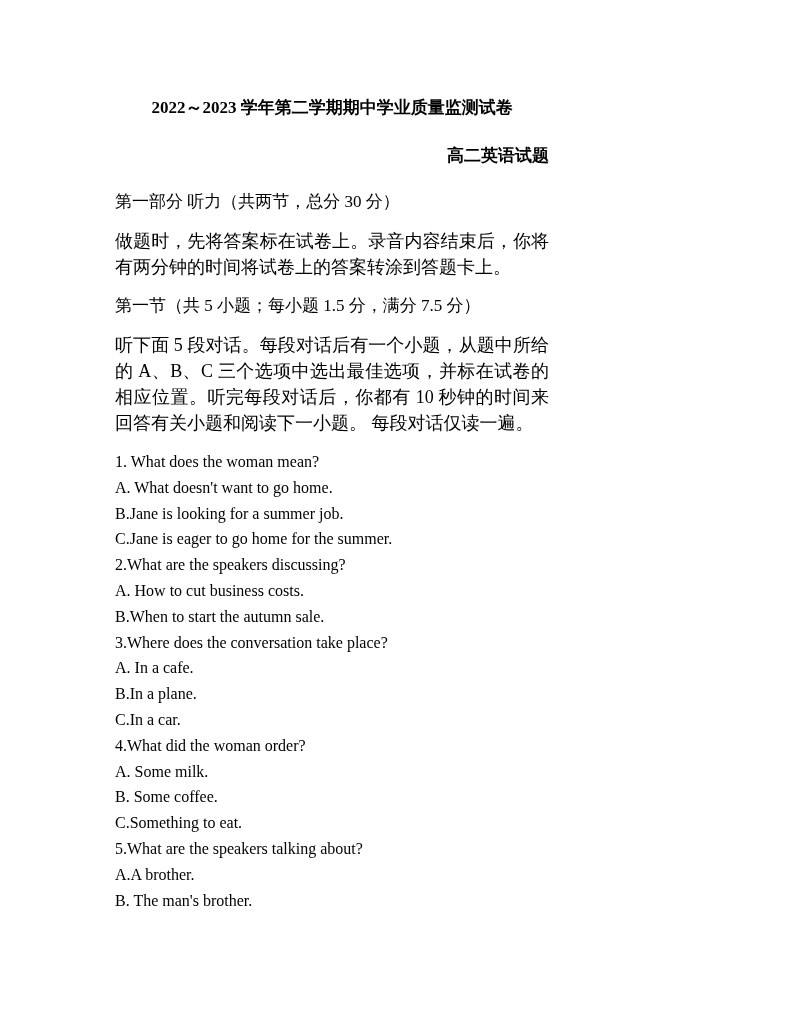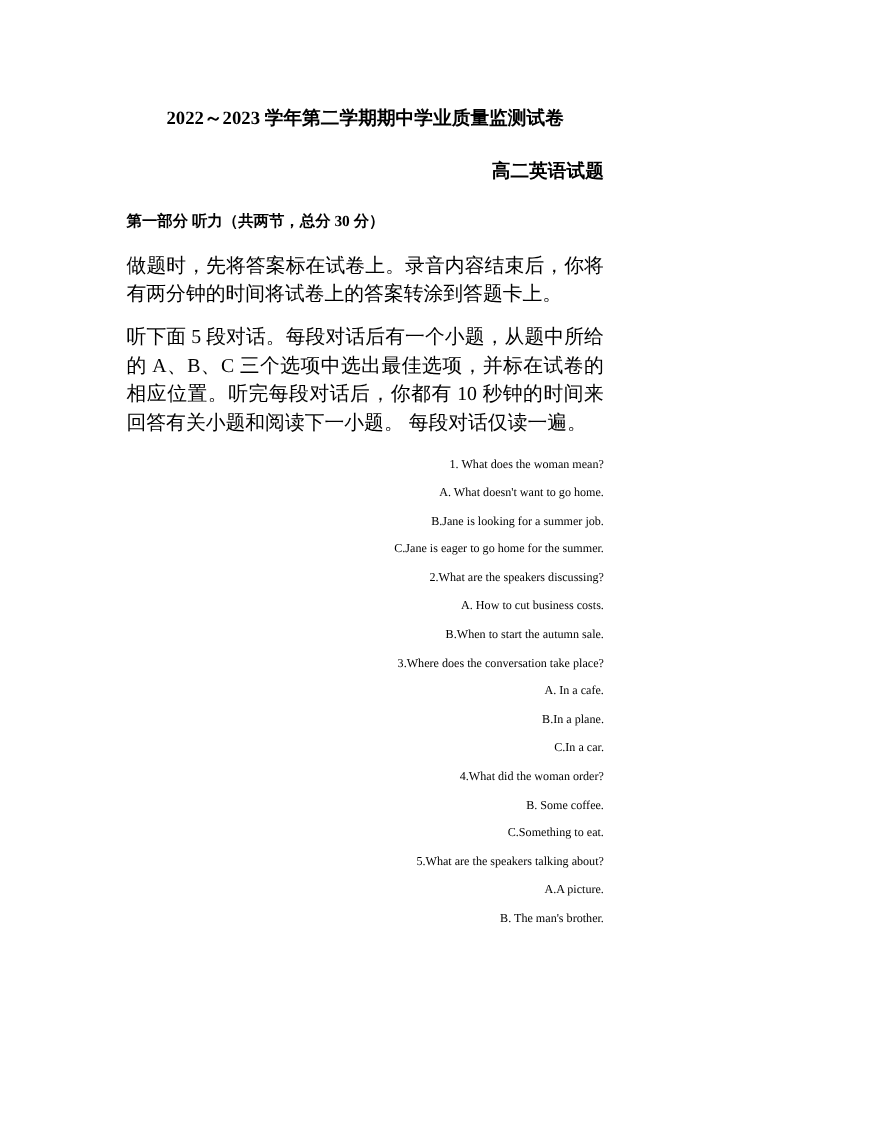--- a/index.html
+++ b/index.html
@@ -27,73 +27,73 @@
     margin: 0 0 26px 0;
   }
   .doc-subtitle {
     text-align: right;
     font-size: 17px;
     font-weight: bold;
     line-height: 22px;
     margin: 0 0 22px 0;
   }
   .zh-heading {
-    font-size: 14px;
+    font-size: 17px;
     line-height: 26px;
     margin: 0 0 13px 0;
-    font-weight: bold;
   }
   .zh-para {
     font-size: 18px;
     line-height: 26px;
     margin: 0 0 13px 0;
     text-align: justify;
     text-justify: inter-ideograph;
   }
   .questions {
     margin-top: 4px;
   }
   .q-line {
-    font-size: 11px;
+    font-size: 16px;
     line-height: 25.8px;
     white-space: nowrap;
-    text-align: right;
   }
 </style>
 </head>
 <body>
 
 <div class="page">
 
   <div class="doc-title">2022～2023 学年第二学期期中学业质量监测试卷</div>
   <div class="doc-subtitle">高二英语试题</div>
 
   <div class="zh-heading">第一部分 听力（共两节，总分 30 分）</div>
   <div class="zh-para">做题时，先将答案标在试卷上。录音内容结束后，你将有两分钟的时间将试卷上的答案转涂到答题卡上。</div>
+  <div class="zh-heading">第一节（共 5 小题；每小题 1.5 分，满分 7.5 分）</div>
   <div class="zh-para">听下面 5 段对话。每段对话后有一个小题，从题中所给的 A、B、C 三个选项中选出最佳选项，并标在试卷的相应位置。听完每段对话后，你都有 10 秒钟的时间来回答有关小题和阅读下一小题。 每段对话仅读一遍。</div>
 
   <div class="questions">
 
     <div class="q-line">1. What does the woman mean?</div>
     <div class="q-line">A. What doesn't want to go home.</div>
     <div class="q-line">B.Jane is looking for a summer job.</div>
     <div class="q-line">C.Jane is eager to go home for the summer.</div>
 
     <div class="q-line">2.What are the speakers discussing?</div>
     <div class="q-line">A. How to cut business costs.</div>
     <div class="q-line">B.When to start the autumn sale.</div>
 
     <div class="q-line">3.Where does the conversation take place?</div>
     <div class="q-line">A. In a cafe.</div>
     <div class="q-line">B.In a plane.</div>
     <div class="q-line">C.In a car.</div>
 
     <div class="q-line">4.What did the woman order?</div>
+    <div class="q-line">A. Some milk.</div>
     <div class="q-line">B. Some coffee.</div>
     <div class="q-line">C.Something to eat.</div>
 
     <div class="q-line">5.What are the speakers talking about?</div>
-    <div class="q-line">A.A picture.</div>
+    <div class="q-line">A.A brother.</div>
     <div class="q-line">B. The man's brother.</div>
 
   </div>
 
 </div>
 
 </body></html>

